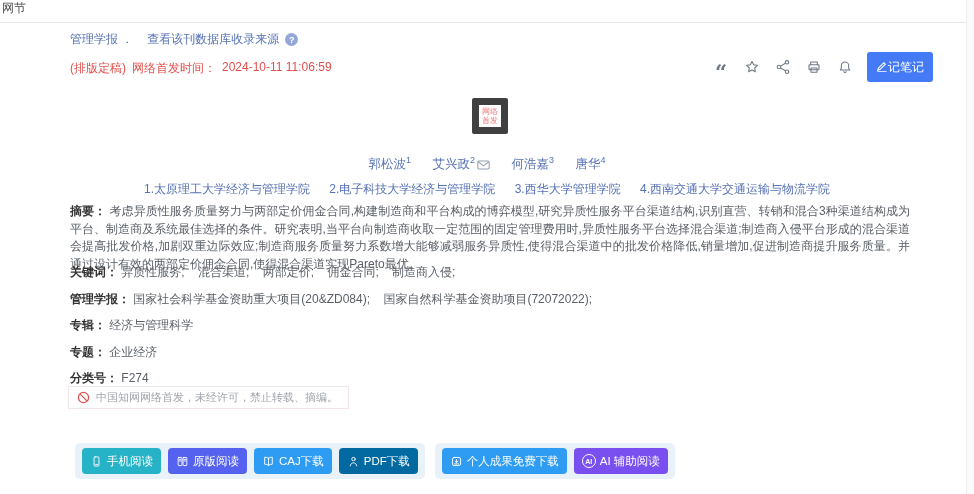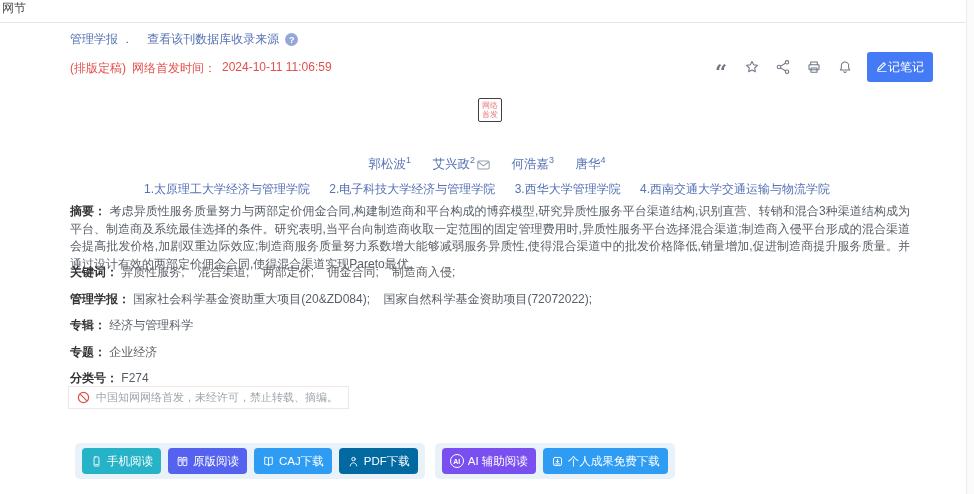--- a/index.html
+++ b/index.html
@@ -20,21 +20,21 @@
   .toolbar { position:absolute; top:55px; left:712px; display:flex; align-items:center; gap:13px; height:24px; }
   .ticon { color:#6e7884; display:inline-flex; align-items:center; justify-content:center; width:18px; height:18px; cursor:pointer; }
   .ticon svg { width:16px; height:16px; stroke:#6e7884; fill:none; stroke-width:1.6; stroke-linecap:round; stroke-linejoin:round; }
   .quote-glyph { font-family:"DejaVu Serif",serif; font-size:21px; font-weight:bold; line-height:10px; padding-top:10px; }
   .note-btn { display:inline-flex; align-items:center; gap:0; height:30px; padding:0 9px; border:none; border-radius:3px; color:#fff; font-size:12px; cursor:pointer;text-align:center; }
   .note-btn svg { width:12px; height:12px; stroke:#fff; fill:none; stroke-width:1.8; stroke-linecap:round; }
 
   
   .title-row { position:absolute; top:98px; left:0; width:100%; text-align:center; }
   .title { display:inline; font-size:17px; font-weight:bold; color:#262626; letter-spacing:0.5px; }
-  .badge { display:inline-flex; flex-direction:column; vertical-align:top; margin-left:6px; border:1px solid #404040; border-radius:2px; color:#e87c7c; font-size:8px; line-height:9px; padding:2px 3px; text-align:center; }
+  .badge { display:inline-flex; flex-direction:column; vertical-align:top; margin-left:6px; border:7px solid #404040; border-radius:2px; color:#e87c7c; font-size:8px; line-height:9px; padding:2px 3px; text-align:center; }
 
   
   .authors { position:absolute; top:155px; left:0; width:100%; text-align:center; font-size:12.5px; }
   .author { color:#5671b4; cursor:pointer; margin:0 9px; }
   .author sup { font-size:9px; }
   .email-icon svg { width:13px; height:10px; stroke:#95a0b0; fill:none; stroke-width:1.3; vertical-align:middle; margin-left:2px; }
   .affils { position:absolute; top:181px; left:0; width:100%; text-align:center; font-size:12px; color:#5671b4; }
   .affil { margin:0 8px; cursor:pointer; }
 
   
@@ -210,29 +210,29 @@
       </button>
       <button class="act" style="background: #0369a1; text-align: right;">
         <svg viewBox="0 0 24 24">
             <circle cx="12" cy="7.5" r="3.2"></circle>
             <path d="M6 20c.5-3.5 3-5.5 6-5.5s5.5 2 6 5.5"></path>
           </svg>
         <span>PDF下载</span>
       </button>
     </div>
     <div class="agroup">
+      <button class="act" style="background: rgb(47, 156, 243);">
+        <svg viewBox="0 0 24 24">
+            <rect x="4.5" y="4.5" width="15" height="15" rx="3"></rect>
+            <path d="M12 8v5.5M9.5 11.5l2.5 2.5 2.5-2.5M8 16.5h8"></path>
+          </svg>
+        <span>个人成果免费下载</span>
+      </button>
       <button class="act" style="background: rgb(122, 79, 240);">
         <span class="ai-circle">AI</span>
         <span>AI 辅助阅读</span>
       </button>
-      <button class="act" style="background: rgb(47, 156, 243);">
-        <svg viewBox="0 0 24 24">
-            <rect x="4.5" y="4.5" width="15" height="15" rx="3"></rect>
-            <path d="M12 8v5.5M9.5 11.5l2.5 2.5 2.5-2.5M8 16.5h8"></path>
-          </svg>
-        <span>个人成果免费下载</span>
-      </button>
     </div>
   </div>
 
   <div class="scroll-track"></div>
 
 </div>
 
 </body></html>

